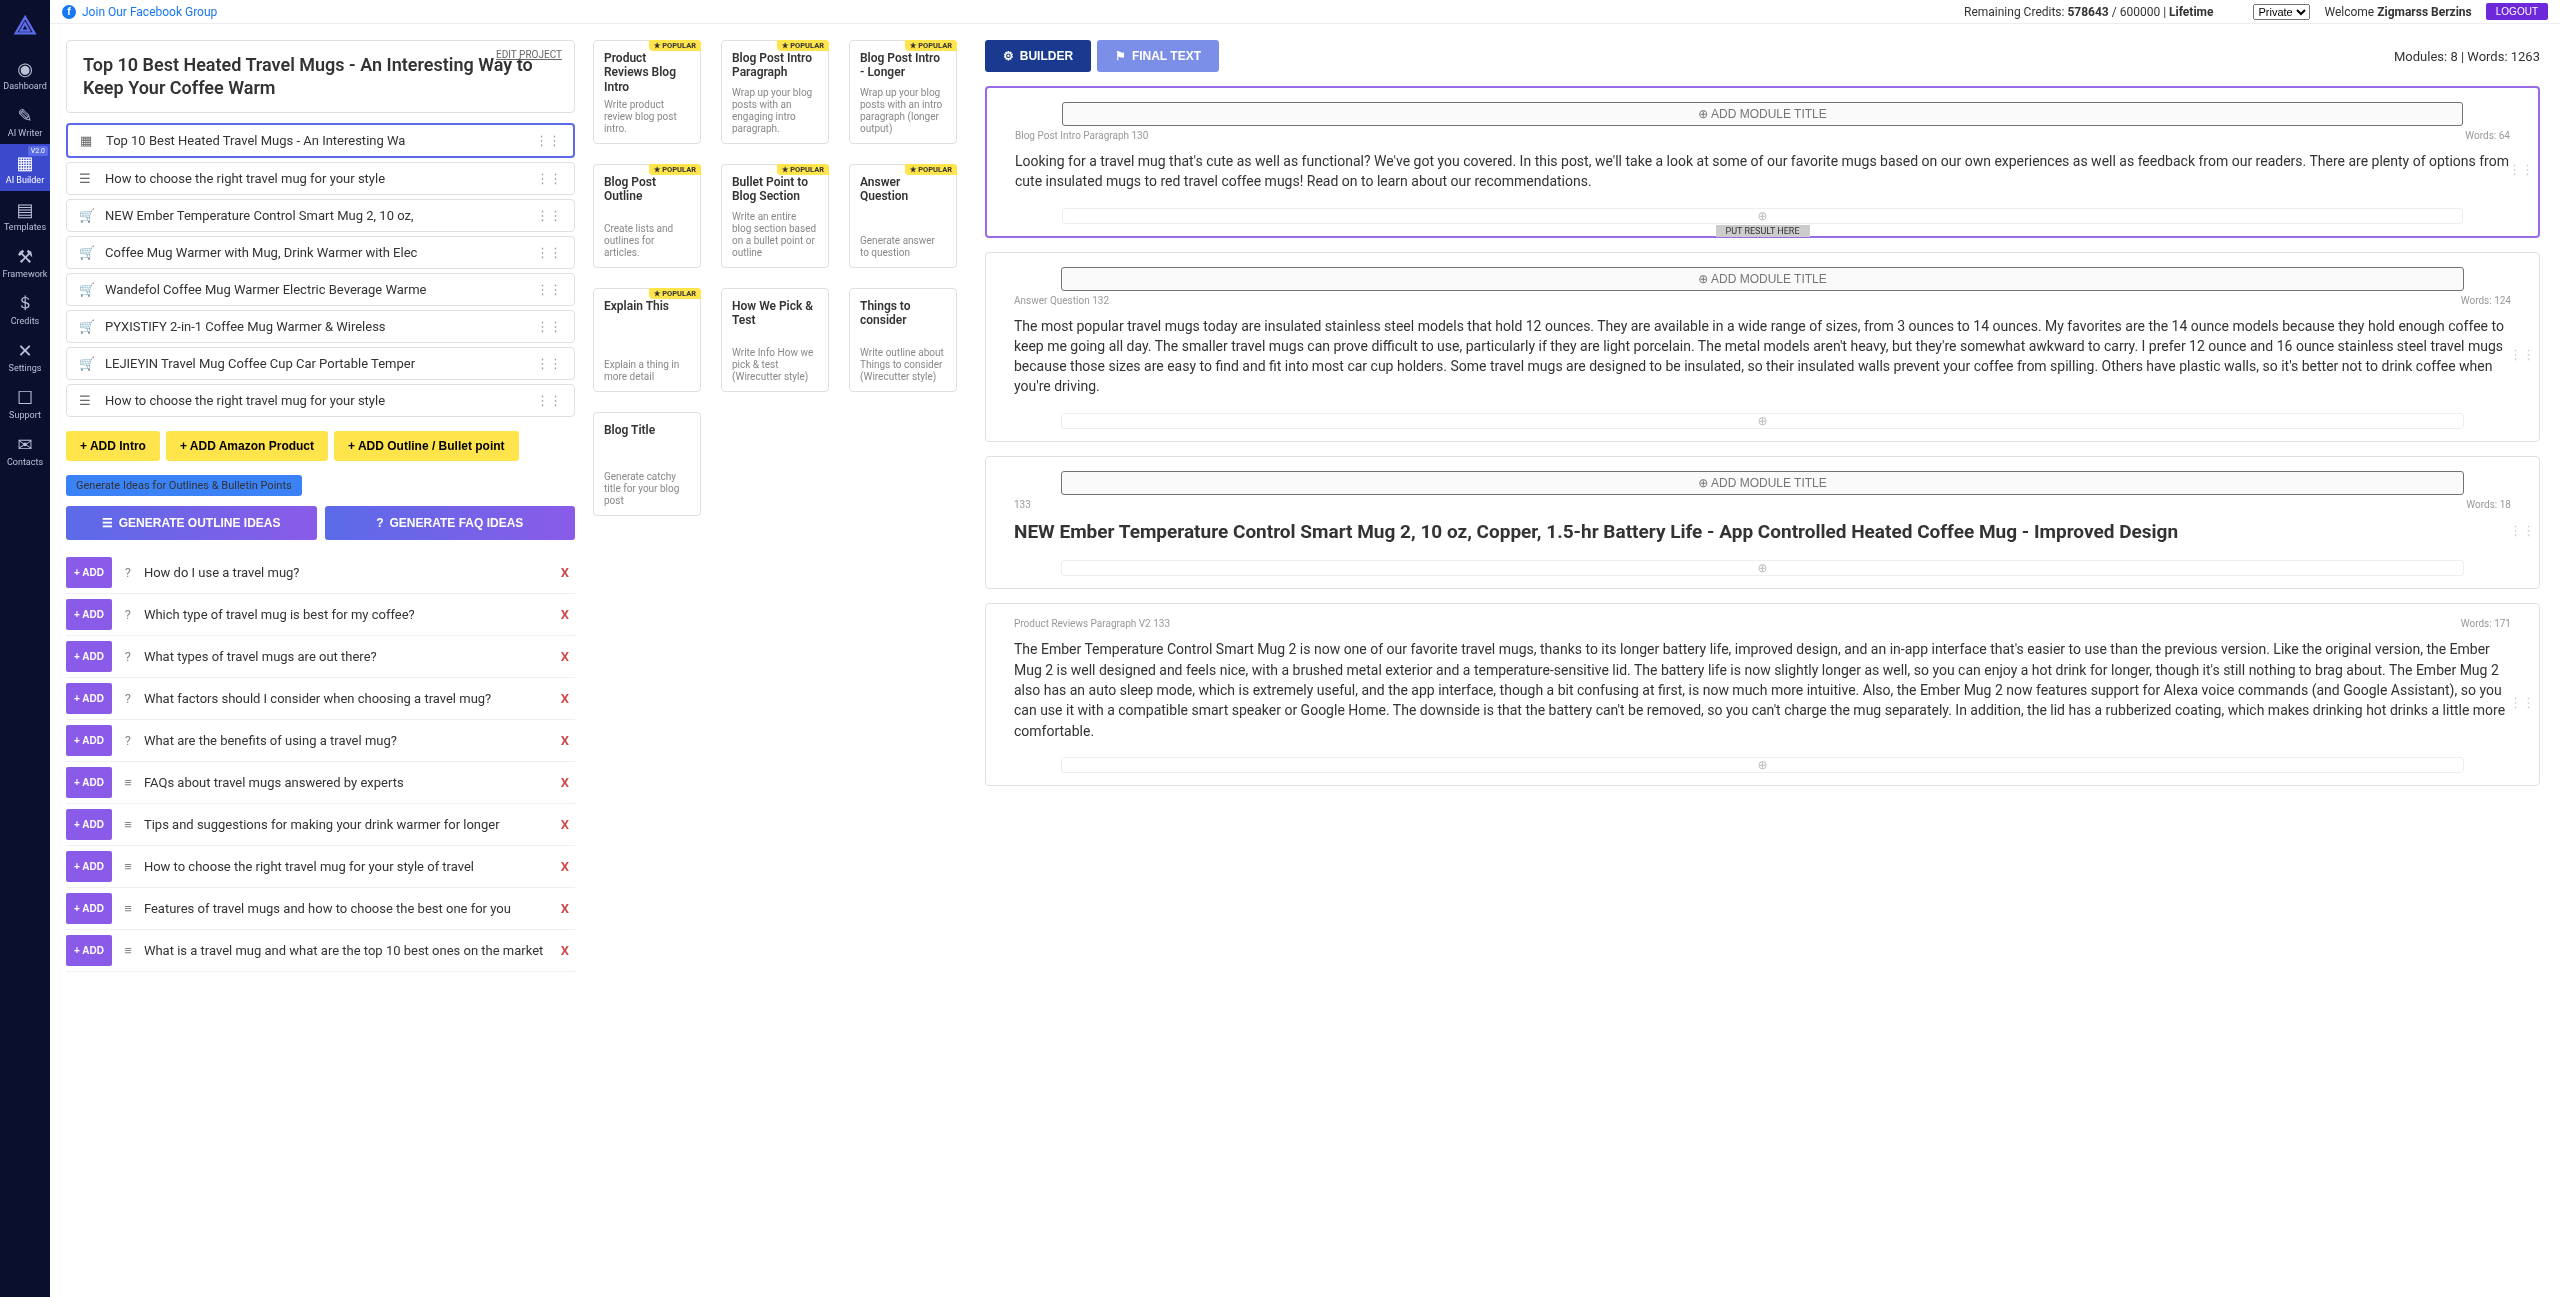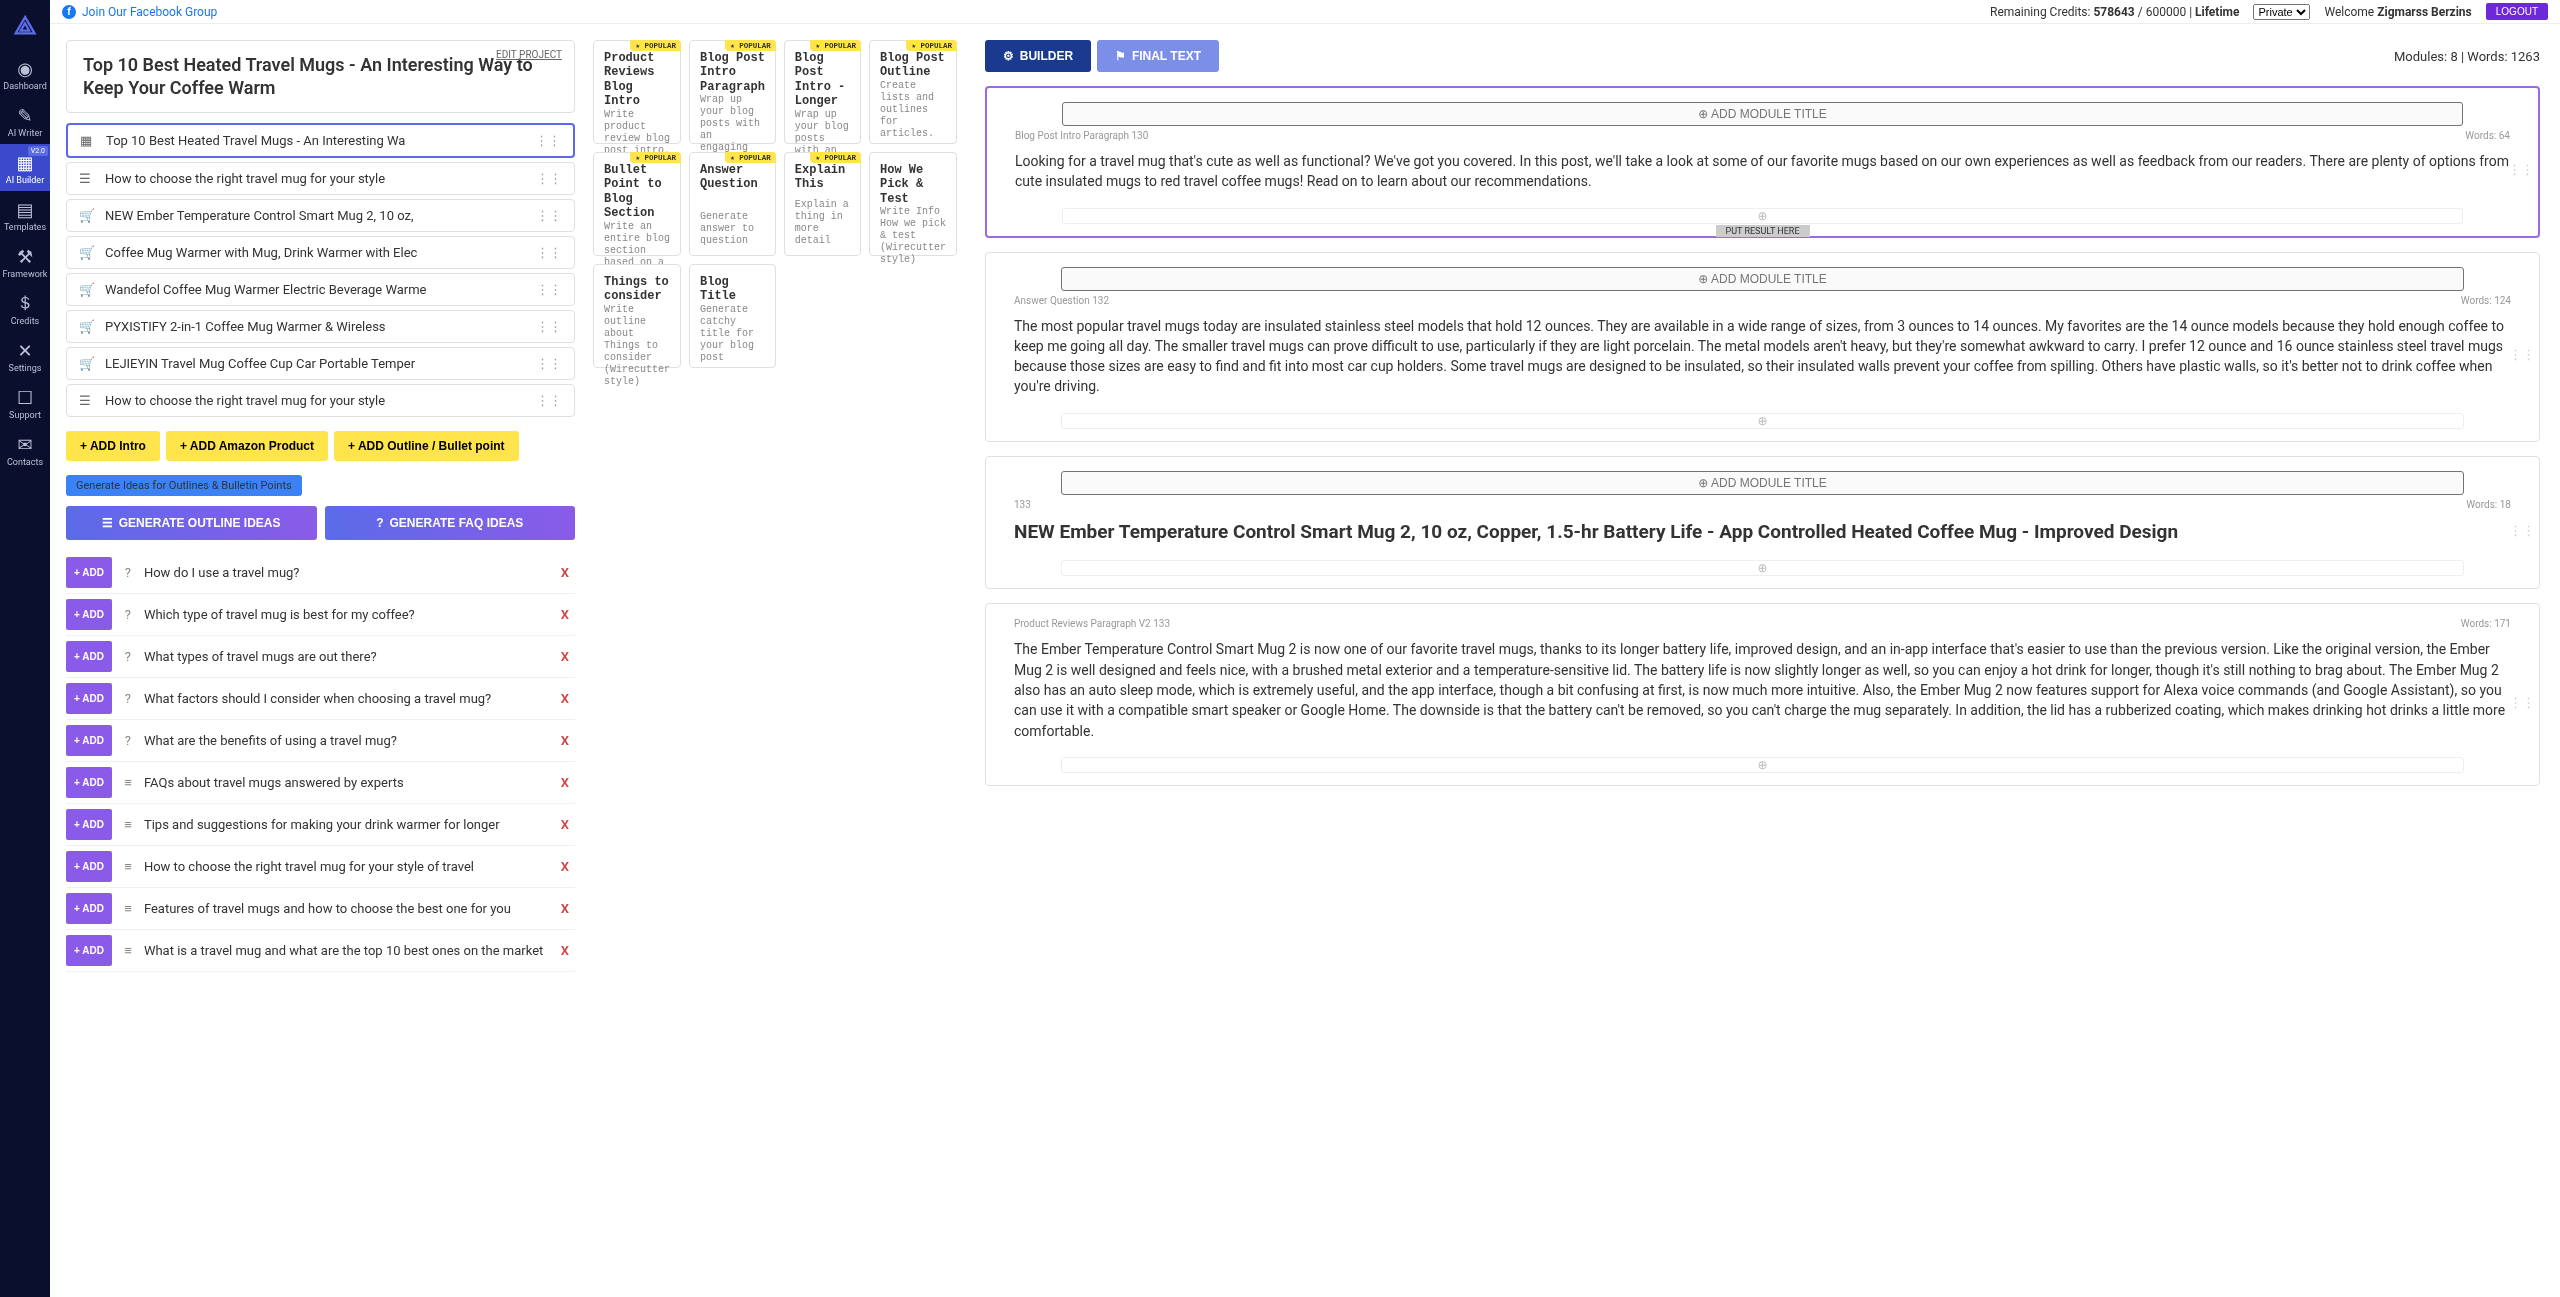--- a/index.html
+++ b/index.html
@@ -13,21 +13,21 @@
 .sidebar .nav-item.active { background: #3b4acc; color: #fff; }
 .sidebar .nav-icon { font-size: 18px; height: 20px; display: flex; align-items: center; justify-content: center; }
 .sidebar .badge-v2 { position: absolute; top: 2px; right: 2px; background: #5b6be8; color: #fff; font-size: 7px; padding: 1px 3px; border-radius: 2px; }
 
 
 .main { flex: 1; display: flex; flex-direction: column; overflow: hidden; }
 .topbar { height: 24px; display: flex; align-items: center; justify-content: space-between; padding: 0 12px; border-bottom: 1px solid #eee; font-size: 12px; }
 .topbar .fb-link { color: #1877f2; display: flex; align-items: center; gap: 6px; }
 .topbar .fb-icon { width: 14px; height: 14px; background: #1877f2; color: #fff; border-radius: 50%; display: inline-flex; align-items: center; justify-content: center; font-size: 10px; font-weight: bold; }
 .topbar .right { display: flex; align-items: center; gap: 14px; }
-.topbar select { font-size: 11px; }
+.topbar select { font-size: 11px; margin-left: 26px; }
 .topbar .logout { background: #6d28d9; color: #fff; padding: 3px 10px; border: none; border-radius: 2px; font-size: 10px; cursor: pointer; }
 
 .content { flex: 1; display: flex; overflow: hidden; }
 
 
 .col-left { width: 535px; padding: 16px 10px 16px 16px; overflow-y: auto; flex-shrink: 0; }
 .title-card { background: #fff; border: 1px solid #e0e0e0; border-radius: 4px; padding: 12px 16px; margin-bottom: 10px; position: relative; }
 .title-card .edit-link { position: absolute; top: 8px; right: 12px; font-size: 10px; color: #666; text-decoration: underline; cursor: pointer; }
 .title-card h2 { font-size: 18px; font-weight: 600; line-height: 1.3; }
 
@@ -47,21 +47,21 @@
 
 .idea-row { display: flex; align-items: center; gap: 10px; padding: 5px 0; border-bottom: 1px solid #f0f0f0; }
 .btn-add-sm { background: #8a5be8; color: #fff; border: none; font-size: 10px; padding: 10px 8px; border-radius: 2px; cursor: pointer; font-weight: 600; }
 .btn-add-sm::before { content: "+ "; }
 .idea-row .marker { width: 12px; text-align: center; color: #888; }
 .idea-row .txt { flex: 1; font-size: 13px; }
 .idea-row .del { color: #c44; cursor: pointer; font-weight: 600; padding: 0 6px; }
 
 
 .col-mid { width: 380px; padding: 16px 8px; overflow-y: auto; flex-shrink: 0; }
-.tmpl-grid { display: grid; grid-template-columns: repeat(4,1fr); gap: 8px; font-family: Liberation Mono, monospace; }
+.tmpl-grid { display: grid; grid-template-columns: repeat(3,1fr); gap: 20px; }
 .tmpl-card { border: 1px solid #e0e0e0; border-radius: 4px; padding: 10px 10px 8px; height: 104px; display: flex; flex-direction: column; position: relative; cursor: pointer; background: #fff; }
 .tmpl-card .pop { position: absolute; top: -1px; right: -1px; background: #ffe44c; color: #333; font-size: 7.5px; font-weight: 700; padding: 1px 5px; border-radius: 0 4px 0 4px; }
 .tmpl-card .pop::before { content: "★ "; }
 .tmpl-card .name { font-size: 12px; font-weight: 600; line-height: 1.2; }
 .tmpl-card .desc { font-size: 10px; color: #888; margin-top: auto; line-height: 1.2; }
 
 
 .col-right { flex: 1; padding: 16px 20px; overflow-y: auto; display: flex; flex-direction: column; }
 .right-header { display: flex; justify-content: space-between; align-items: center; margin-bottom: 14px; }
 .mode-buttons { display: flex; gap: 6px; }

